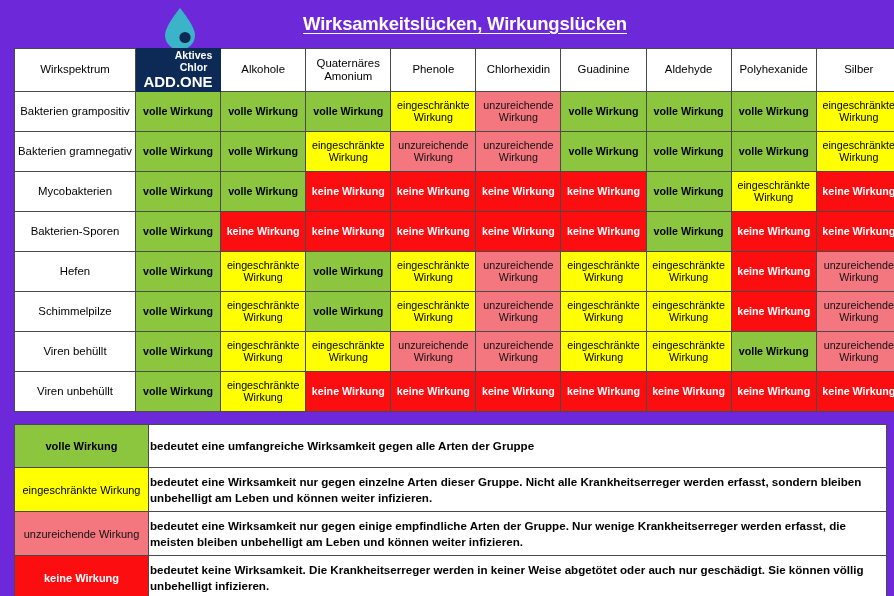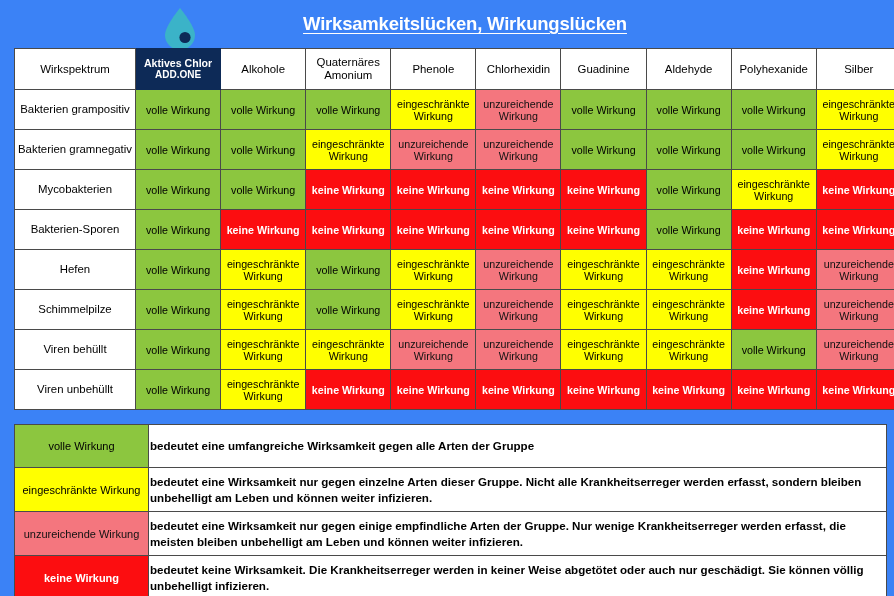--- a/index.html
+++ b/index.html
@@ -6,21 +6,21 @@
   html, body {
     margin: 0; padding: 0;
     width: 894px; height: 596px;
     background: #0d2a57;
     font-family: "Liberation Sans", sans-serif;
     overflow: hidden;
   }
   #root {
     position: relative;
     width: 894px; height: 596px;
-    background: #3b82f6;
+    background: #6d28d9;
   }
 
   
   .header {
     position: absolute;
     left: 0; top: 0;
     width: 894px; height: 48px;
     display: flex;
     align-items: center;
     justify-content: center;
@@ -70,37 +70,37 @@
     color: #000000;
     font-size: 11.4px;
     font-weight: normal;
   }
   tr.head th.brand {
     background: #0d2a57;
     color: #ffffff;
     border-color: #0d2a57;
     padding: 0;
   }
-  .brand-top { font-size: 10.6px; font-weight: bold; line-height: 1.15; }
-  .brand-bot { font-size: 10px; font-weight: bold; line-height: 1.15; }
+  .brand-top { font-size: 10.6px; font-weight: bold; line-height: 1.15; margin-left: 31px; }
+  .brand-bot { font-size: 15px; font-weight: bold; line-height: 1.15; }
 
   
   td.spec {
     background: #ffffff;
     color: #000000;
     font-size: 11.4px;
     height: 40px;
     margin-left: 12px;
   }
   
   td.cell {
     height: 40px;
     font-size: 10.7px;
   }
-  td.v-full  { background: #8cc63f; color: #000000; font-weight: normal; margin-left: 44px; }
+  td.v-full  { background: #8cc63f; color: #000000; font-weight: bold; margin-left: 44px; }
   td.v-limit { background: #ffff00; color: #000000; font-weight: normal; }
   td.v-insuf { background: #f4767e; color: #111111; font-weight: normal; }
   td.v-none  { background: #fc0d10; color: #ffffff; font-weight: bold; }
 
   
   .legend-wrap {
     position: absolute;
     left: 14px; top: 424px;
     width: 872px;
   }

